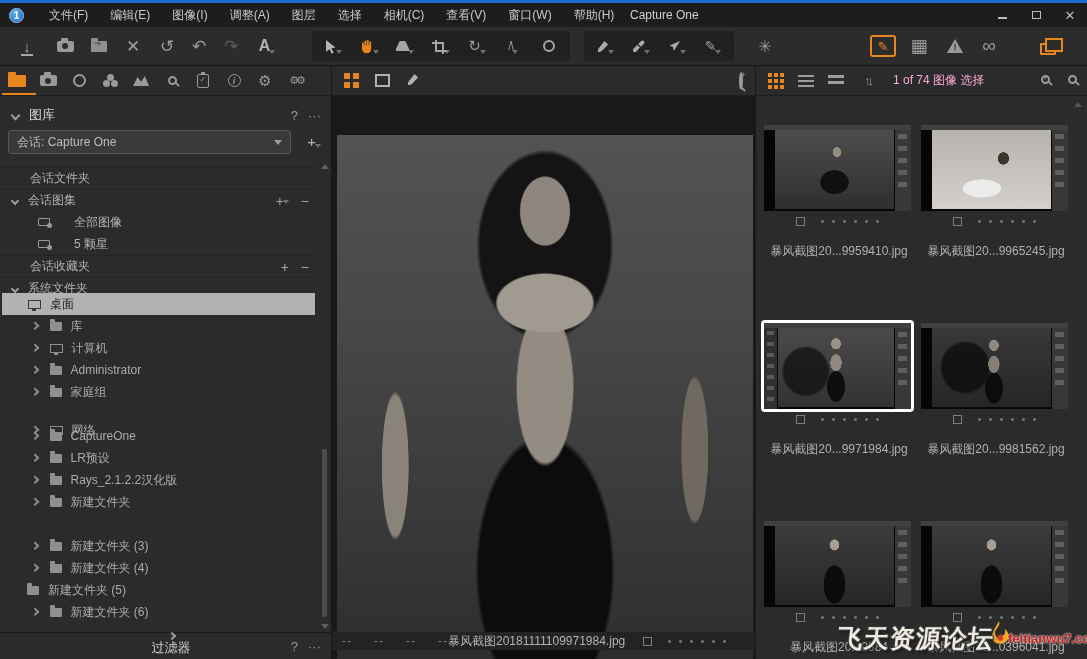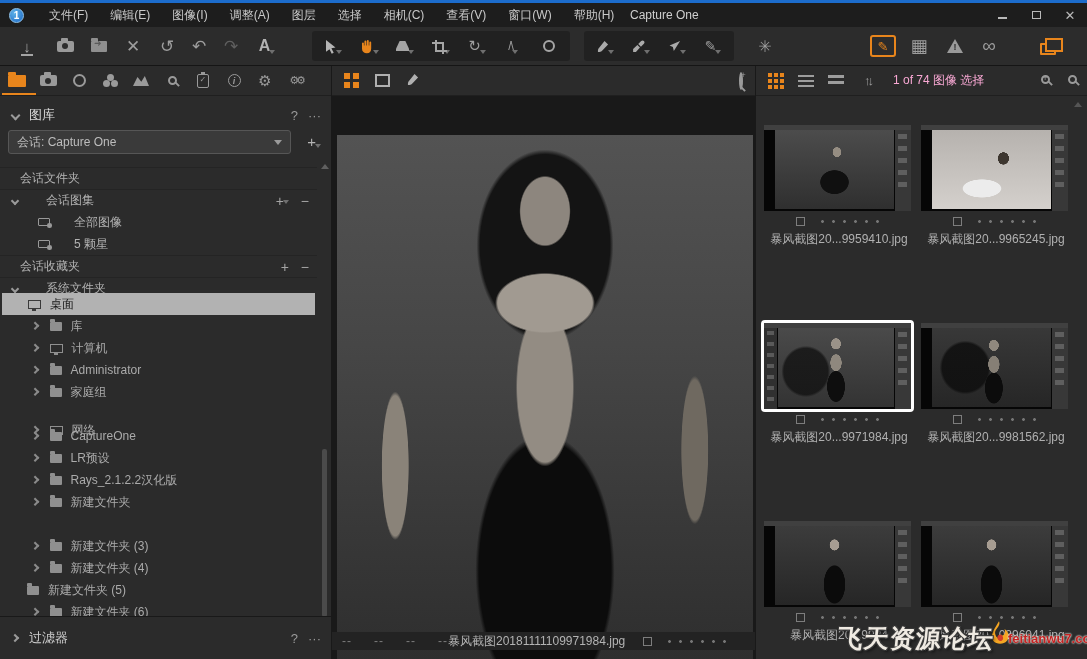--- a/index.html
+++ b/index.html
@@ -80,22 +80,22 @@
   .sessrow { position:absolute; top:64px; left:8px; right:8px; height:24px; }
   .sessbox { position:absolute; left:0; top:0; width:283px; height:24px; background:#3a3a3a; border:1px solid #565656; border-radius:3px; display:flex; align-items:center; padding:0 8px; color:#bdbdbd; }
   .sessbox .caretd { margin-left:auto; }
   .caretd { width:0; height:0; border-left:4px solid transparent; border-right:4px solid transparent; border-top:5px solid #9a9a9a; }
   .sess-add { position:absolute; right:2px; top:3px; color:#b5b5b5; font-size:15px; display:flex; align-items:flex-end; }
   .sess-add .mini-caret { margin-bottom:2px; }
 
   .lrow { position:absolute; left:0; right:14px; height:22px; display:flex; align-items:center; color:#b3b3b3; }
   .lrow.hdr { border-top:1px solid #242424; }
   .lrow .chev { margin-left:12px; width:6px; height:6px; }
-  .lrow-label { margin-left:28px; }
-  .lrow-label.noind { margin-left:20px; }
+  .lrow-label { margin-left:10px; }
+  .lrow-label.noind { margin-left:30px; }
   .row-actions { margin-left:auto; display:flex; align-items:center; gap:12px; padding-right:8px; color:#a5a5a5; font-size:14px; }
   .row-actions .plus { display:flex; align-items:flex-end; }
   .ialb { width:12px; height:8px; border:1.2px solid #999; border-radius:1px; position:relative; margin-left:38px; }
   .ialb::after { content:""; position:absolute; right:-2.5px; bottom:-2.5px; width:4.5px; height:4.5px; border-radius:50%; background:#999; }
   .ialb + .lrow-label { margin-left:24px; }
 
   
   .trow { position:absolute; left:0; right:14px; height:22px; display:flex; align-items:center; color:#ababab; }
   .trow .chev { margin-left:32px; width:5.5px; height:5.5px; border-color:#8a8a8a; }
   .fi { width:12px; height:9px; background:#8f8f8f; border-radius:1px; position:relative; margin-left:12px; flex:none; }
@@ -106,21 +106,21 @@
   .trow.sel .imon { border-color:#3a3a3a; margin-left:26px; }
   .trow.sel .imon::after { background:#3a3a3a; }
   .trow-label { margin-left:9px; white-space:nowrap; }
 
   
   .sb-scroll { position:absolute; right:2px; top:98px; bottom:30px; width:9px; }
   .sb-scroll .arrow-up { position:absolute; top:0; left:1px; width:0; height:0; border-left:4px solid transparent; border-right:4px solid transparent; border-bottom:5px solid #606060; }
   .sb-scroll .arrow-dn { position:absolute; bottom:0; left:1px; width:0; height:0; border-left:4px solid transparent; border-right:4px solid transparent; border-top:5px solid #606060; }
   .sb-scroll .sthumb { position:absolute; left:2px; width:5px; top:285px; bottom:12px; background:#4b4b4b; border-radius:2px; }
 
-  .filterbar { position:absolute; left:0; right:0; bottom:0; height:43px; background:#2b2b2b; border-top:1px solid #191919; display:flex; align-items:center; }
+  .filterbar { position:absolute; left:0; right:0; bottom:0; height:27px; background:#2b2b2b; border-top:1px solid #191919; display:flex; align-items:center;flex-direction:column; }
   .filterbar .chev { margin-left:12px; width:6px; height:6px; }
   .filter-label { margin-left:11px; font-size:13px; color:#cfcfcf; }
 
   
   .vtoolbar { position:absolute; top:0; left:0; right:0; height:30px; background:#2b2b2b; border-bottom:1px solid #1f1f1f; display:flex; align-items:center; gap:16px; padding-left:12px; }
   .grid4 { position:relative; width:15px; height:15px; }
   .grid4::before { content:""; position:absolute; top:0; left:0; width:6px; height:6px; background:#e8851c; box-shadow:9px 0 0 #e8851c, 0 9px 0 #e8851c, 9px 9px 0 #e8851c; }
   .singlev { width:15px; height:13px; border:2px solid #b0b0b0; }
   .vzoom { position:absolute; right:12px; top:8px; }
   .imgarea { position:absolute; top:30px; left:0; right:0; bottom:27px; background:#191919; }
@@ -182,21 +182,21 @@
       radial-gradient(ellipse 8px 9px at 52% 22%, #8f887e 60%, rgba(0,0,0,0) 63%),
       radial-gradient(ellipse 10px 15px at 52% 46%, #867f75 55%, rgba(0,0,0,0) 58%),
       radial-gradient(ellipse 15px 26px at 52% 76%, #0c0c0c 58%, rgba(0,0,0,0) 61%),
       radial-gradient(ellipse 42px 44px at 28% 50%, rgba(14,14,14,.85) 55%, rgba(0,0,0,0) 61%),
       linear-gradient(180deg,#383838,#262626); }
   .p5 .photo, .p6 .photo { background:
       radial-gradient(ellipse 8px 9px at 50% 24%, #a79d92 60%, rgba(0,0,0,0) 63%),
       radial-gradient(ellipse 18px 32px at 50% 74%, #0b0b0b 58%, rgba(0,0,0,0) 61%),
       linear-gradient(180deg,#3c3c3c,#262626); }
   .cellmeta { margin-top:6px; display:flex; align-items:center; justify-content:center; gap:12px; }
-  .cellname { margin-top:5px; text-align:center; color:#b0b0b0; white-space:nowrap; overflow:hidden; }
+  .cellname { margin-top:17px; text-align:center; color:#b0b0b0; white-space:nowrap; overflow:hidden; }
 
   
   .watermark { position:absolute; left:838px; top:621px; width:250px; display:flex; align-items:center; z-index:60; }
   .wm-text { font-size:25px; font-weight:bold; color:#efeae2; transform:skewX(-6deg); letter-spacing:1px; white-space:nowrap;
     text-shadow:1px 1px 0 #3a3a3a, -1px -1px 0 #3a3a3a, 1px -1px 0 #3a3a3a, -1px 1px 0 #3a3a3a, 2px 2px 3px rgba(0,0,0,.6); }
   .wm-domain { font-size:13px; font-weight:bold; color:#c42222; margin-left:-2px; white-space:nowrap;
     text-shadow:0 0 2px #f5f0e8, 0 0 2px #f5f0e8; }
   .wm-flame { margin:0 0 8px -6px; flex:none; }
 </style>
 </head>

